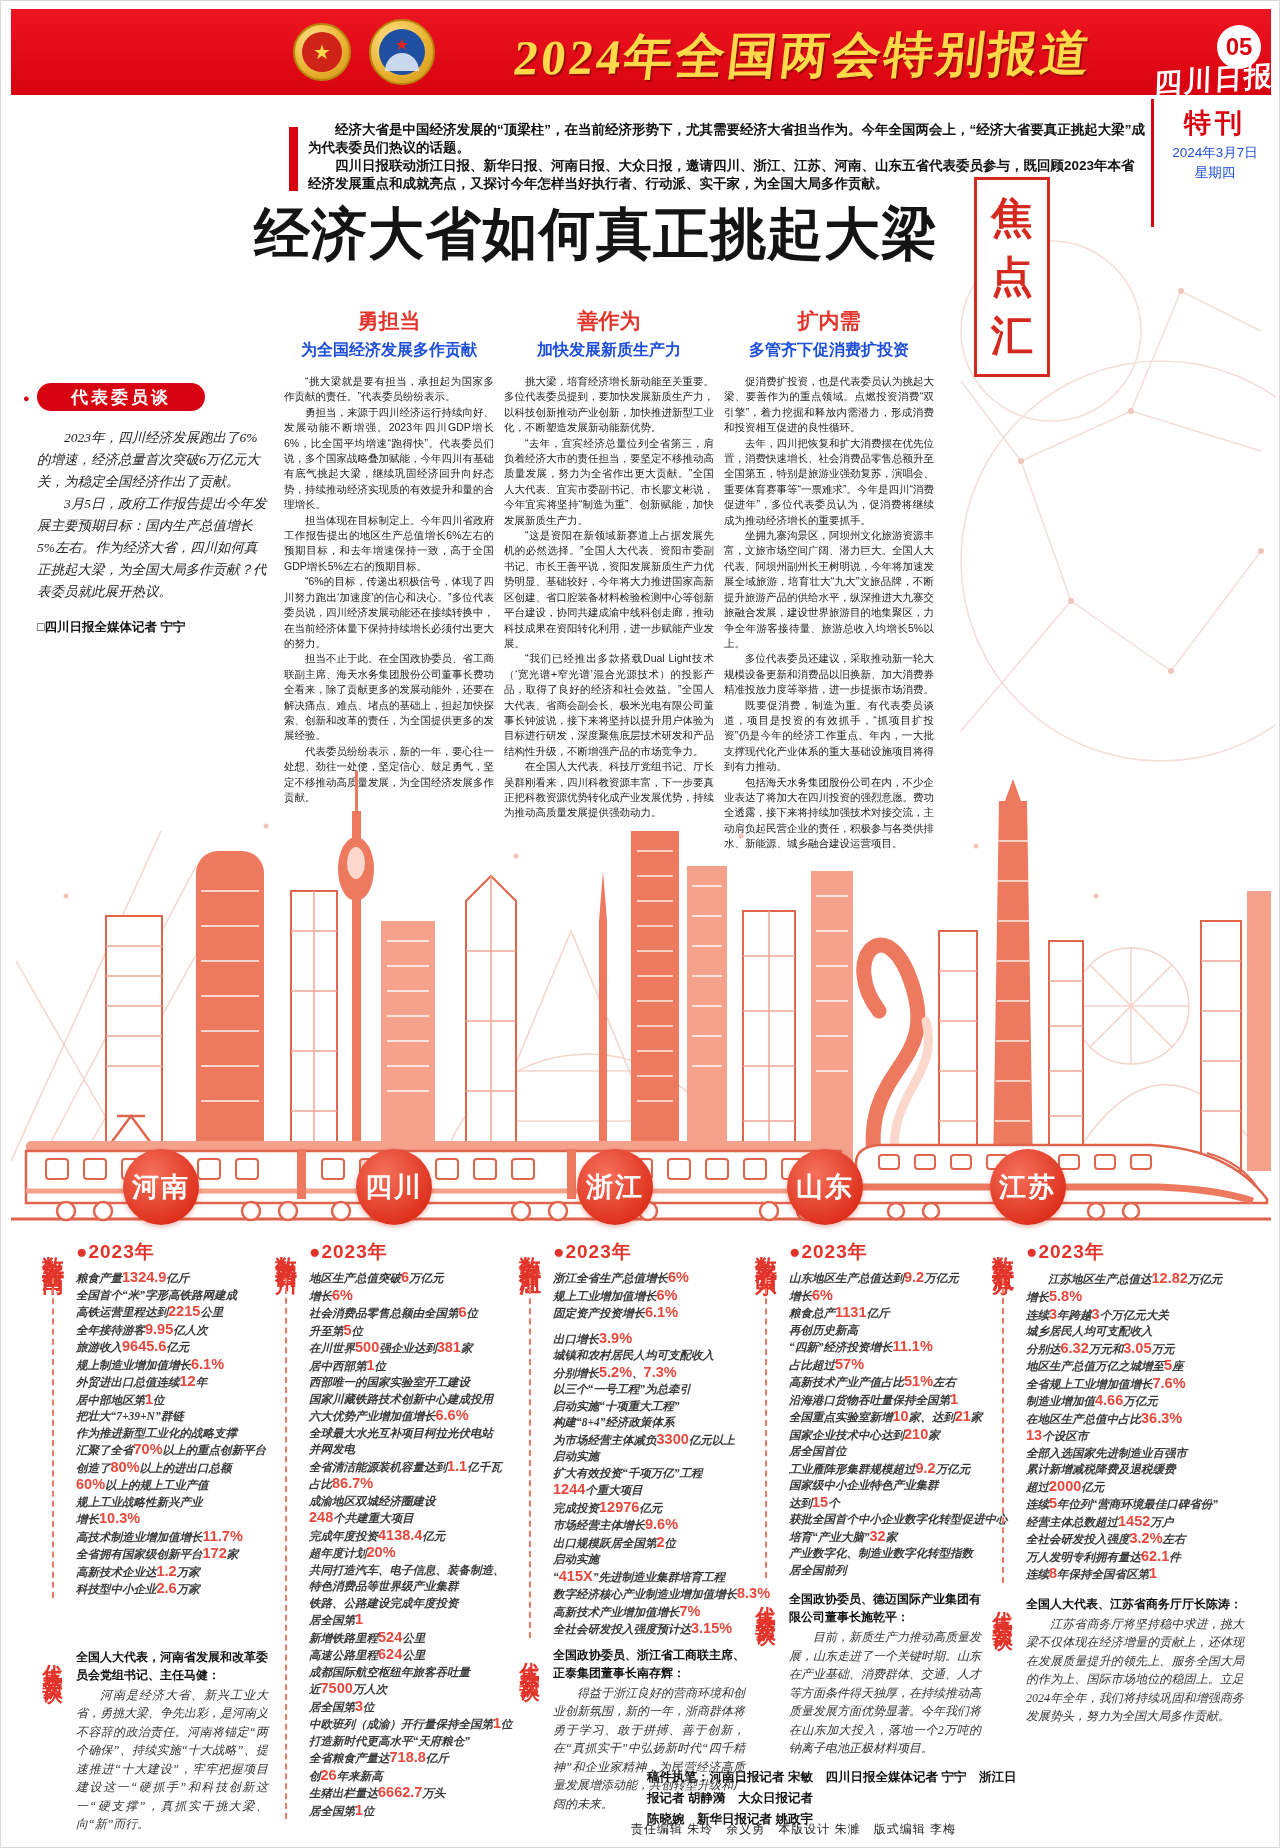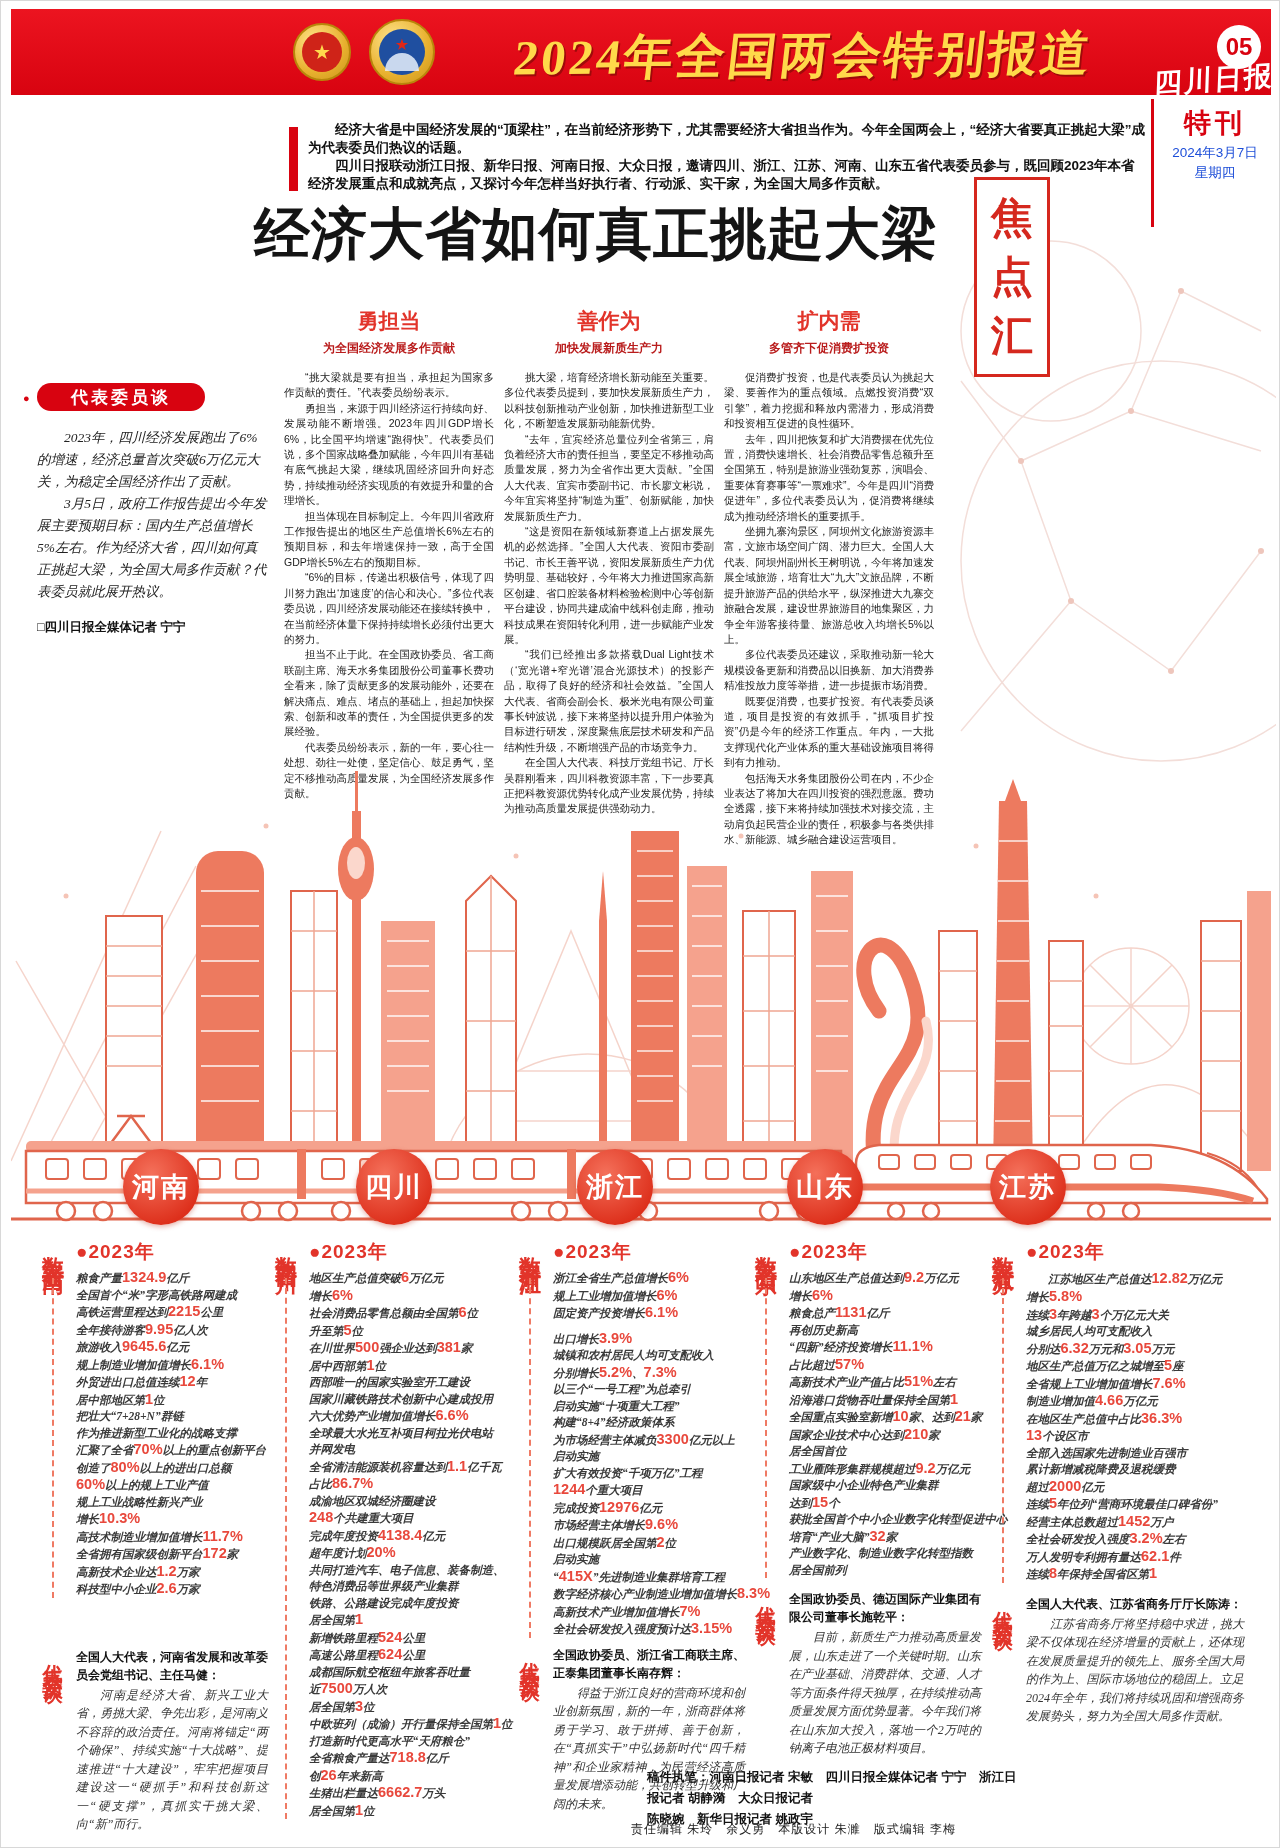--- a/index.html
+++ b/index.html
@@ -33,21 +33,21 @@
   
   .headline { position:absolute; left:235px; top:196px; width:720px; text-align:center; font-size:56px; font-weight:900; color:#141414; letter-spacing:1px; white-space:nowrap; }
 
   
   .focus-box { position:absolute; left:973px; top:176px; width:76px; height:200px; border:3px solid #d5281e; background:#fff; display:flex; flex-direction:column; align-items:center; justify-content:space-around; padding:8px 0; z-index:4; }
   .focus-box span { color:#d5281e; font-family:"Liberation Serif", serif; font-weight:900; font-size:42px; line-height:1; }
 
   
   .article-col { position:absolute; top:306px; width:210px; }
   .article-col .a-title { text-align:center; color:#e2342a; font-size:21px; font-weight:900; }
-  .article-col .a-sub { text-align:center; color:#b91c1c; font-size:12px; font-weight:900; margin-top:5px; }
+  .article-col .a-sub { text-align:center; color:#1d4ed8; font-size:16px; font-weight:900; margin-top:5px; }
   .article-col .a-body { margin-top:13px; font-size:10.5px; line-height:15.4px; color:#222; text-align:justify; }
   .article-col .a-body p { text-indent:2em; }
 
   
   .sidebar { position:absolute; left:36px; top:382px; width:230px; }
   .side-badge { width:168px; height:28px; background:#d80310; border-radius:14px; color:#fff; display:flex; align-items:center; justify-content:center; font-size:17px; font-weight:900; letter-spacing:3px; position:relative; }
   .side-badge .dot { position:absolute; left:-14px; top:9px; color:#d80310; font-size:11px; }
   .side-text { margin-top:16px; font-family:"Liberation Serif", serif; font-style:italic; font-size:13.5px; line-height:22px; color:#222; }
   .side-text p { text-indent:2em; }
   .side-byline { margin-top:16px; font-size:12.5px; font-weight:700; color:#111; }
@@ -176,21 +176,21 @@
       </div>
   </div>
   <div class="article-col" style="left:723px;">
     <div class="a-title">扩内需</div>
     <div class="a-sub">多管齐下促消费扩投资</div>
     <div class="a-body">
         <p>促消费扩投资，也是代表委员认为挑起大梁、要善作为的重点领域。点燃投资消费“双引擎”，着力挖掘和释放内需潜力，形成消费和投资相互促进的良性循环。</p>
         <p>去年，四川把恢复和扩大消费摆在优先位置，消费快速增长、社会消费品零售总额升至全国第五，特别是旅游业强劲复苏，演唱会、重要体育赛事等“一票难求”。今年是四川“消费促进年”，多位代表委员认为，促消费将继续成为推动经济增长的重要抓手。</p>
         <p>坐拥九寨沟景区，阿坝州文化旅游资源丰富，文旅市场空间广阔、潜力巨大。全国人大代表、阿坝州副州长王树明说，今年将加速发展全域旅游，培育壮大“九大”文旅品牌，不断提升旅游产品的供给水平，纵深推进大九寨交旅融合发展，建设世界旅游目的地集聚区，力争全年游客接待量、旅游总收入均增长5%以上。</p>
         <p>多位代表委员还建议，采取推动新一轮大规模设备更新和消费品以旧换新、加大消费券精准投放力度等举措，进一步提振市场消费。</p>
-        <p>既要促消费，也要扩投资。有代表委员谈道，项目是投资的有效抓手，“抓项目扩投资”仍是今年的经济工作重点。年内，一大批支撑现代化产业体系的重大基础设施项目将得到有力推动。</p>
+        <p>既要促消费，制造为重。有代表委员谈道，项目是投资的有效抓手，“抓项目扩投资”仍是今年的经济工作重点。年内，一大批支撑现代化产业体系的重大基础设施项目将得到有力推动。</p>
         <p>包括海天水务集团股份公司在内，不少企业表达了将加大在四川投资的强烈意愿。费功全透露，接下来将持续加强技术对接交流，主动肩负起民营企业的责任，积极参与各类供排水、新能源、城乡融合建设运营项目。</p>
       </div>
   </div>
 
   <svg class="skyline" viewBox="0 0 1260 460">
 
     <g stroke="#f2c9be" fill="none" stroke-width="1.5" opacity="0.8">
       <path d="M430,400 A150 150 0 0 1 720,390"></path>
       <path d="M460,400 L560,160 L660,400 M500,300 L630,300 M480,350 L650,350"></path>
       <circle cx="1120" cy="235" r="58"></circle>
@@ -329,21 +329,21 @@
           <div class="stats-body">
             <div class="stats-year">●2023年</div>
             <div class="stat-line" style="line-height: 16.5px;">粮食产量<span class="hl">1324.9</span>亿斤</div>
             <div class="stat-line" style="line-height: 16.5px;">全国首个“米”字形高铁路网建成</div>
             <div class="stat-line" style="line-height: 16.5px;">高铁运营里程达到<span class="hl">2215</span>公里</div>
             <div class="stat-line" style="line-height: 16.5px;">全年接待游客<span class="hl">9.95</span>亿人次</div>
             <div class="stat-line" style="line-height: 16.5px;">旅游收入<span class="hl">9645.6</span>亿元</div>
             <div class="stat-line" style="line-height: 16.5px;">规上制造业增加值增长<span class="hl">6.1%</span></div>
             <div class="stat-line" style="line-height: 16.5px;">外贸进出口总值连续<span class="hl">12</span>年</div>
             <div class="stat-line" style="line-height: 16.5px;">居中部地区第<span class="hl">1</span>位</div>
-            <div class="stat-line" style="line-height: 16.5px;">把壮大“7+28+N”群链</div>
+            <div class="stat-line" style="line-height: 16.5px;">把壮大“7+39+N”群链</div>
             <div class="stat-line" style="line-height: 16.5px;">作为推进新型工业化的战略支撑</div>
             <div class="stat-line" style="line-height: 16.5px;">汇聚了全省<span class="hl">70%</span>以上的重点创新平台</div>
             <div class="stat-line" style="line-height: 16.5px;">创造了<span class="hl">80%</span>以上的进出口总额</div>
             <div class="stat-line" style="line-height: 16.5px;"><span class="hl">60%</span>以上的规上工业产值</div>
             <div class="stat-line" style="line-height: 16.5px;">规上工业战略性新兴产业</div>
             <div class="stat-line" style="line-height: 16.5px;">增长<span class="hl">10.3%</span></div>
             <div class="stat-line" style="line-height: 16.5px;">高技术制造业增加值增长<span class="hl">11.7%</span></div>
             <div class="stat-line" style="line-height: 16.5px;">全省拥有国家级创新平台<span class="hl">172</span>家</div>
             <div class="stat-line" style="line-height: 16.5px;">高新技术企业达<span class="hl">1.2</span>万家</div>
             <div class="stat-line" style="line-height: 16.5px;">科技型中小企业<span class="hl">2.6</span>万家</div>

